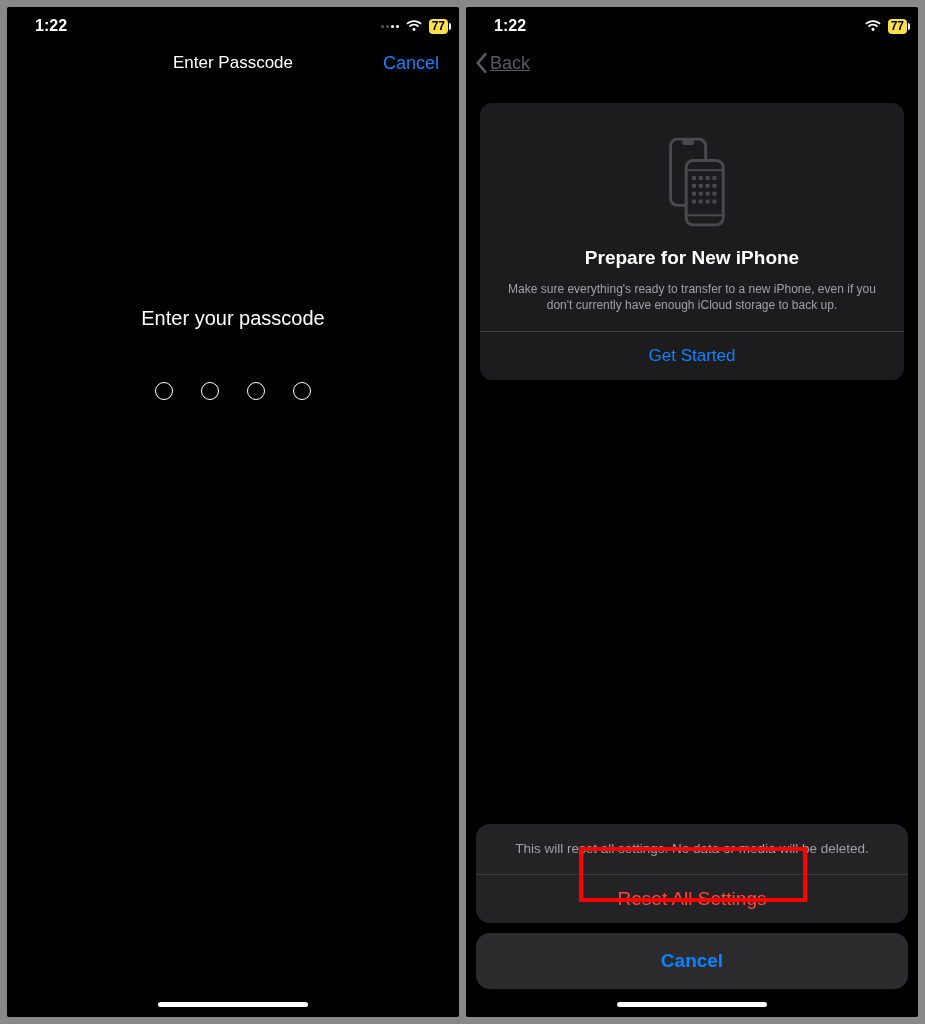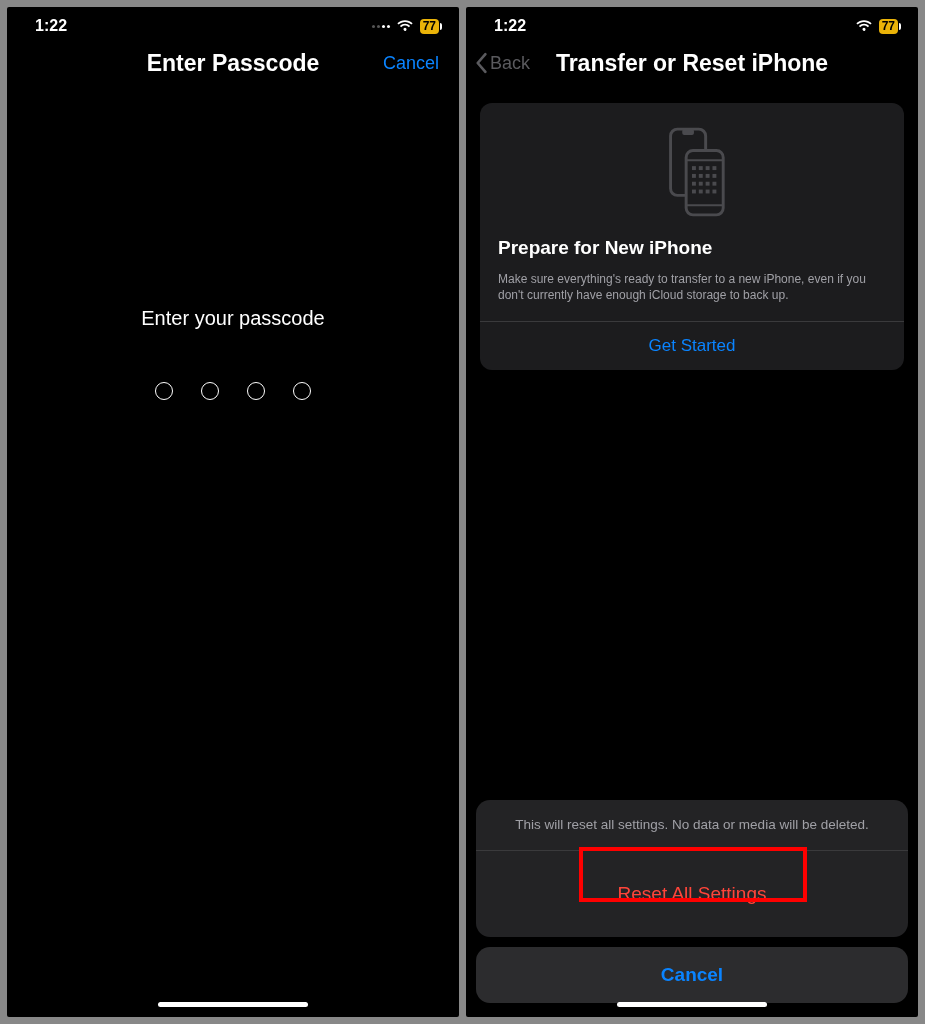--- a/index.html
+++ b/index.html
@@ -16,21 +16,21 @@
       flex: 1;
       background: #000;
       position: relative;
       overflow: hidden;
       border-radius: 2px;
     }
     .status-bar {
       display: flex;
       justify-content: space-between;
       align-items: center;
-      padding: 10px 20px 4px 28px;
+      padding: 10px 11px 4px 28px;
       color: #fff;
       font-size: 16px;
       font-weight: 600;
     }
     .status-right {
       display: flex;
       align-items: center;
       gap: 6px;
     }
     .cell-dots {
@@ -39,21 +39,21 @@
       align-items: center;
     }
     .cell-dots span {
       width: 3px; height: 3px; background: #fff; border-radius: 50%;
     }
     .cell-dots span.dim { background: #555; }
     .wifi-icon svg { width: 18px; height: 14px; display:block; }
     .battery {
       display: flex;
       align-items: center;
-      background: #eab308;
+      background: #fde047;
       color: #000;
       border-radius: 4px;
       padding: 0 3px;
       font-size: 12px;
       font-weight: 700;
       height: 15px;
       line-height: 15px;
       position: relative;
     }
     .battery::after {
@@ -67,36 +67,37 @@
     .nav-bar {
       display: flex;
       align-items: center;
       justify-content: center;
       position: relative;
       padding: 10px 14px;
       height: 48px;
     }
     .nav-title {
       color: #fff;
-      font-size: 23px;
-      font-weight: 700;
+      font-size: 17px;
+      font-weight: 400;
     }
     .nav-cancel {
       position: absolute;
       right: 20px;
       color: #0a84ff;
       font-size: 18px;
     }
     .nav-back {
       position: absolute;
       left: 8px;
       display: flex;
       align-items: center;
       color: #5a5a5e;
       font-size: 18px;
+      text-decoration: underline;
     }
     .nav-back svg { width: 14px; height: 22px; margin-right: 2px; }
     .passcode-area {
       position: absolute;
       top: 300px;
       left: 0; right: 0;
       text-align: center;
       color: #fff;
     }
     .passcode-prompt {
@@ -124,22 +125,23 @@
       border-radius: 3px;
     }
     .card {
       margin: 16px 14px 0;
       background: #1c1c1e;
       border-radius: 12px;
       overflow: hidden;
     }
     .card-body {
       padding: 22px 18px 18px;
-      text-align: left;
+      text-align: center;
       color: #fff;
+      margin-top: 10px;
     }
     .phones-icon {
       display: flex;
       justify-content: center;
       margin-bottom: 18px;
     }
     .phones-icon svg { width: 78px; height: 94px; }
     .card-title {
       font-size: 19px;
       font-weight: 600;
@@ -153,41 +155,40 @@
     .card-action {
       border-top: 0.5px solid #3a3a3c;
       padding: 14px;
       text-align: center;
       color: #0a84ff;
       font-size: 17px;
     }
     .action-sheet {
       position: absolute;
       left: 10px; right: 10px;
-      bottom: 14px;
+      bottom: 28px;
     }
     .sheet-group {
       background: #232325;
       border-radius: 14px;
       overflow: hidden;
       margin-bottom: 10px;
     }
     .sheet-msg {
       padding: 16px 24px;
       text-align: center;
       color: #a0a0a6;
       font-size: 13.5px;
       line-height: 1.35;
     }
     .sheet-btn {
       border-top: 0.5px solid #3a3a3c;
-      padding: 32px;
+      padding: 13px;
       text-align: center;
       font-size: 19px;
-      text-decoration: underline;
     }
     .sheet-btn.destructive { color: #ff453a; }
     .sheet-cancel {
       background: #2c2c2e;
       border-radius: 14px;
       padding: 17px;
       text-align: center;
       color: #0a84ff;
       font-size: 19px;
       font-weight: 600;
@@ -251,21 +252,20 @@
     </div>
   </div>
 
   <div class="nav-bar">
     <span class="nav-back">
       <svg viewBox="0 0 12 20">
           <path d="M10 2 L3 10 L10 18" stroke="#5a5a5e" stroke-width="2.4" fill="none" stroke-linecap="round" stroke-linejoin="round"></path>
         </svg>
       <span>Back</span>
     </span>
-    <span class="nav-title">Transfer or Reset iPhone</span>
   </div>
 
   <div class="card">
     <div class="card-body">
       <div class="phones-icon">
         <svg viewBox="0 0 80 96">
           <rect x="18" y="4" width="36" height="68" rx="7" fill="none" stroke="#4a4a4e" stroke-width="3"></rect>
           <rect x="30" y="4" width="12" height="6" rx="2" fill="#4a4a4e"></rect>
           <rect x="34" y="26" width="38" height="66" rx="7" fill="#1c1c1e" stroke="#4a4a4e" stroke-width="3"></rect>
           <line x1="34" y1="36" x2="72" y2="36" stroke="#4a4a4e" stroke-width="2"></line>

